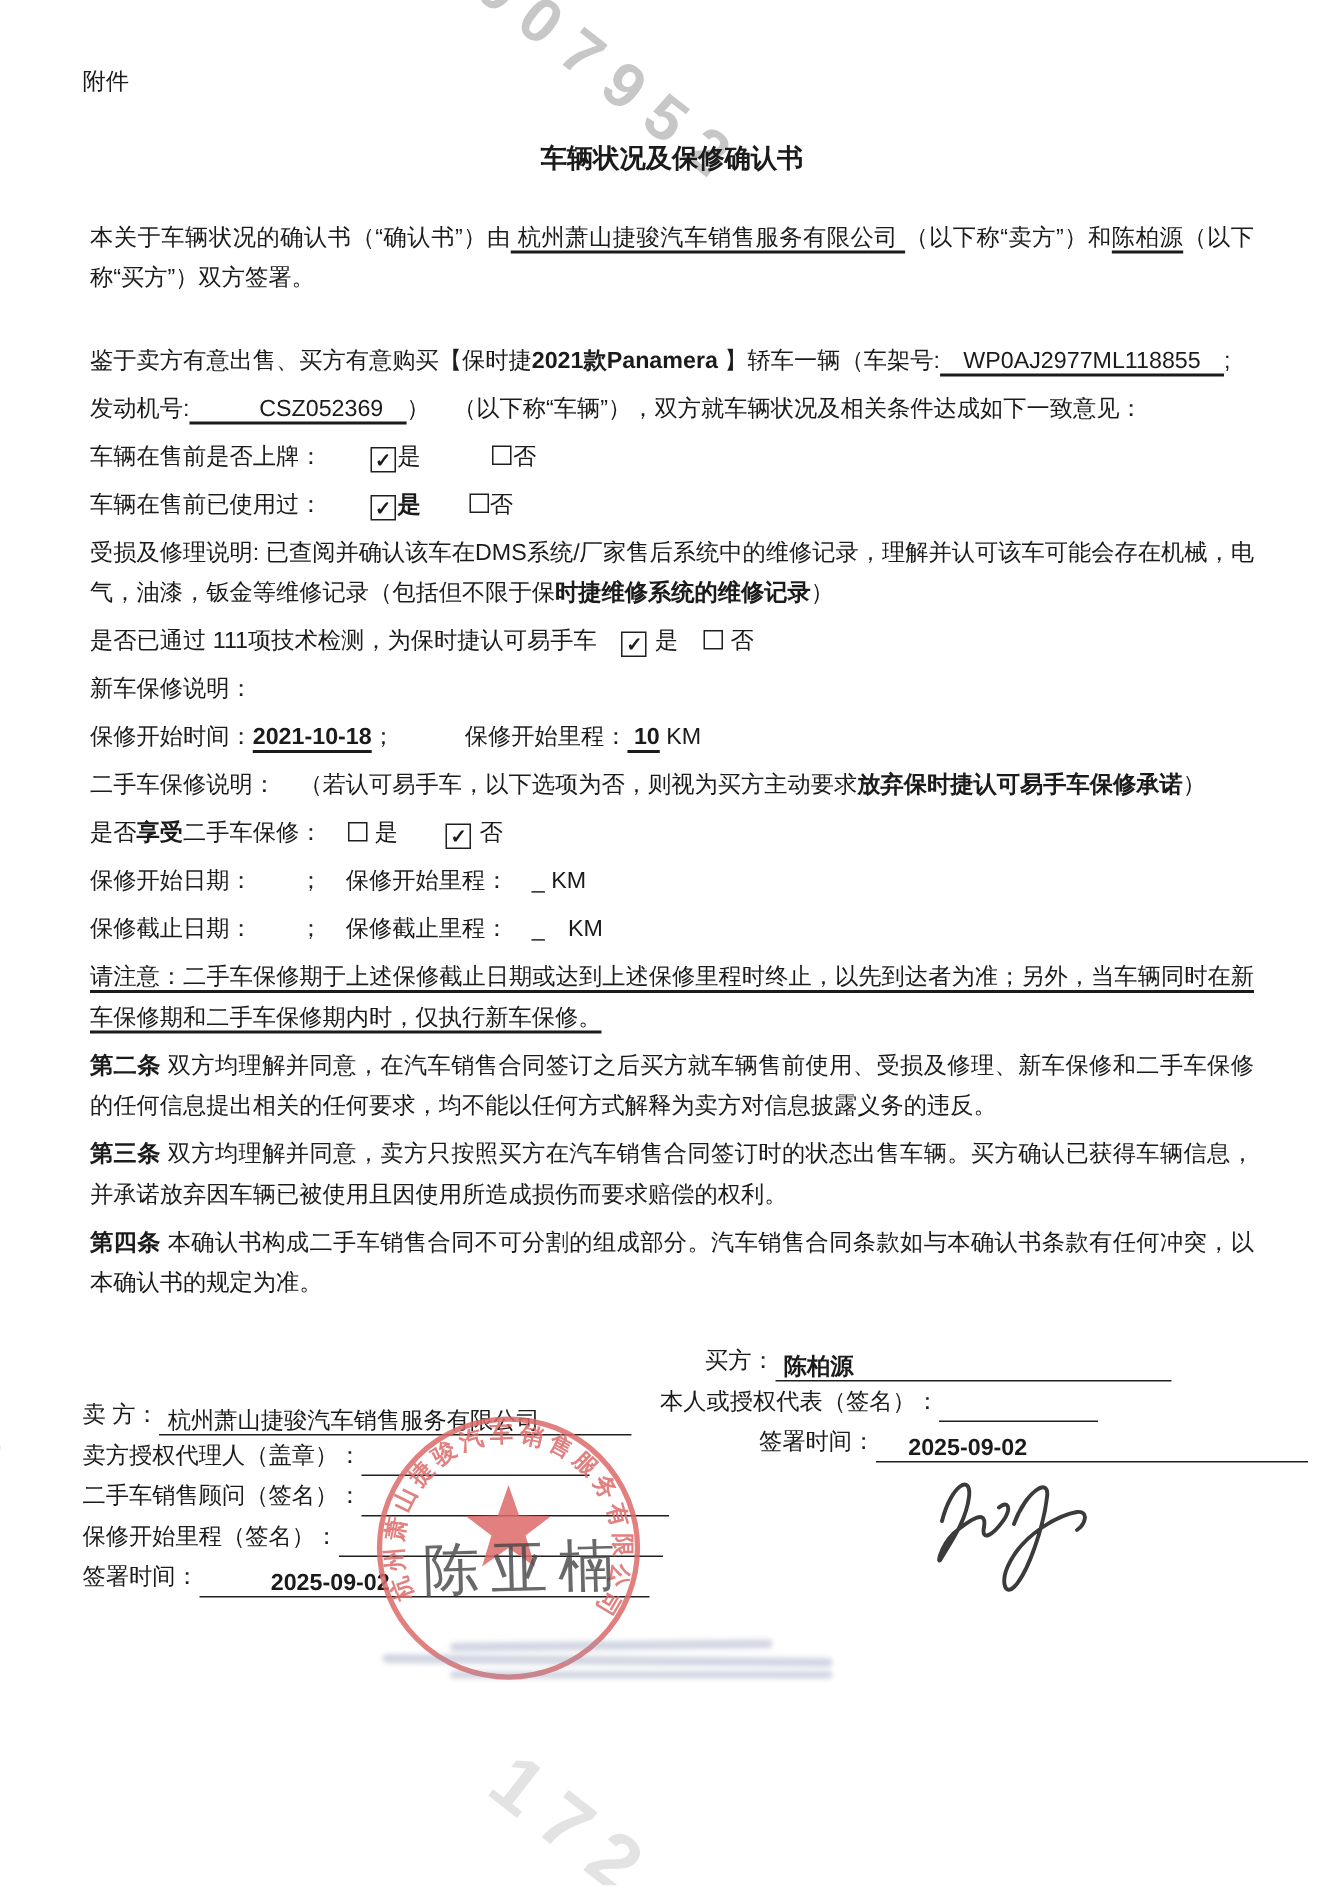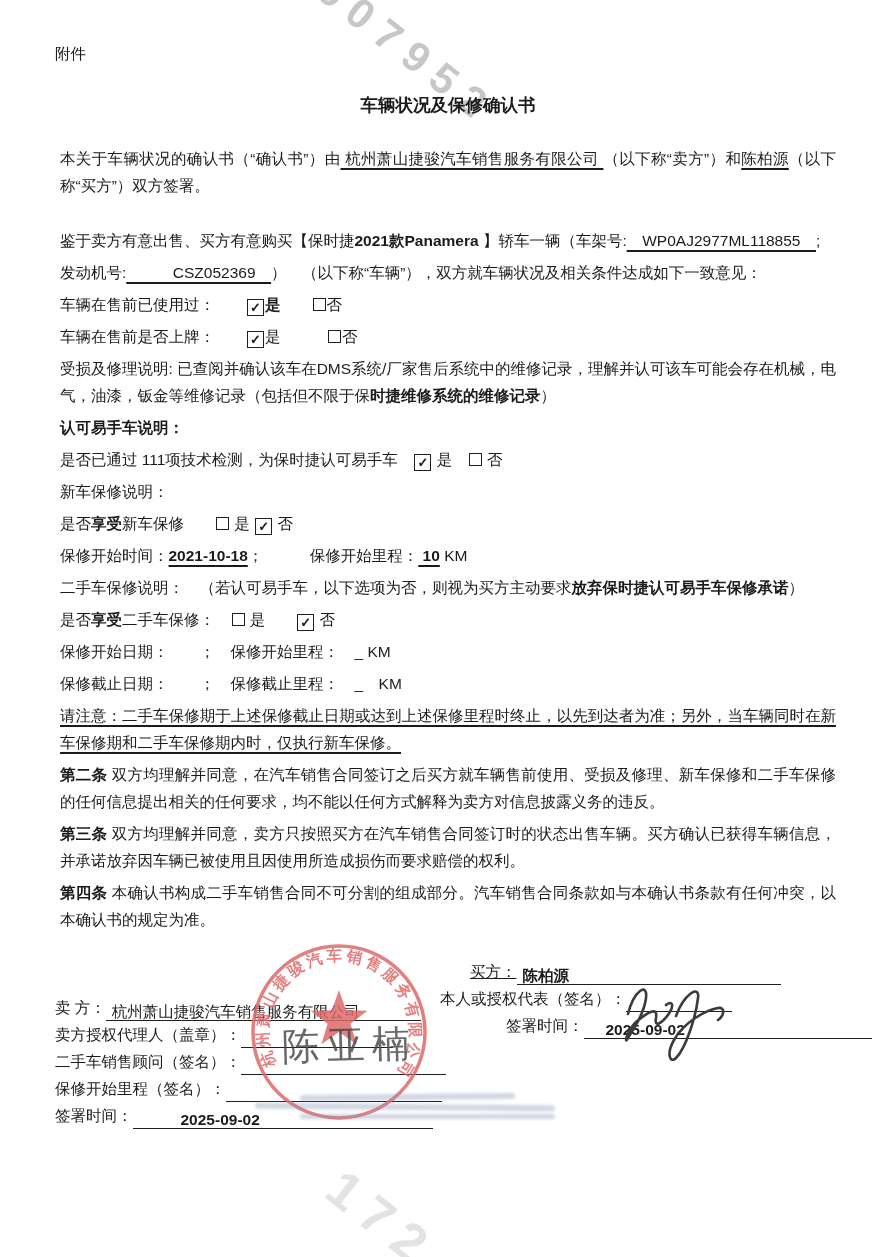--- a/index.html
+++ b/index.html
@@ -29,21 +29,21 @@
   .sig-right{left:385px;width:400px;}
   .sig-row{height:27px;line-height:26px;white-space:nowrap;}
   .blank{display:inline-block;border-bottom:1.6px solid #1f1f1f;height:21px;vertical-align:bottom;}
   .blank .val{padding-left:6px;}
   .sig-left .sig-row:nth-child(1) .blank{width:315px;}
   .sig-left .sig-row:nth-child(2) .blank{width:152px;}
   .sig-left .sig-row:nth-child(3) .blank{width:205px;}
   .sig-left .sig-row:nth-child(4) .blank{width:216px;}
   .sig-left .sig-row:nth-child(5) .blank{width:300px;}
   .sig-left .sig-row:nth-child(5) .val{padding-left:48px;}
-  .sig-right .sig-row:nth-child(1){padding-left:30px;text-decoration:underline;}
+  .sig-right .sig-row:nth-child(1){padding-left:30px;}
   .sig-right .sig-row:nth-child(1) .blank{width:264px;}
   .sig-right .sig-row:nth-child(2) .blank{width:106px;}
   .sig-right .sig-row:nth-child(3){padding-left:66px;}
   .sig-right .sig-row:nth-child(3) .blank{width:288px;}
   .sig-right .sig-row:nth-child(3) .val{padding-left:22px;}
   .bold-val{font-weight:700;}
   
   .stamp{position:absolute;left:243px;top:936px;width:192px;height:192px;z-index:2;opacity:.85;}
   .advisor-name{position:absolute;left:282px;top:1020px;z-index:3;font-size:38px;letter-spacing:7px;
       color:rgba(72,72,72,.82);transform:rotate(-1.5deg);}
@@ -63,27 +63,25 @@
   <div class="wm wm-bottom">172.20</div>
 
   <div class="content">
     <div class="attach">附件</div>
     <div class="title">车辆状况及保修确认书</div>
 
     <div id="doc-body">
         <p class="para gap"><span class="">本关于车辆状况的确认书（“确认书”）由</span><span class="u"> 杭州萧山捷骏汽车销售服务有限公司 </span><span class="">（以下称“卖方”）和</span><span class="u">陈柏源</span><span class="">（以下称“买方”）双方签署。</span></p>
         <p class="line gap"><span class="">鉴于卖方有意出售、买方有意购买【保时捷</span><span class="b ">2021款Panamera</span><span class=""> 】轿车一辆（车架号:</span><span class="u">　WP0AJ2977ML118855　</span><span class="">;</span></p>
         <p class="line"><span class="">发动机号:</span><span class="u">　　　CSZ052369　</span><span class="">）　（以下称“车辆”），双方就车辆状况及相关条件达成如下一致意见：</span></p>
+        <p class="line"><span class="">车辆在售前是否上牌：　　</span><span class="cb">✓</span><span class="">是</span><span class="">　　　</span><span class="cb un"></span><span class="">否</span></p>
         <p class="line"><span class="">车辆在售前已使用过：　　</span><span class="cb">✓</span><span class="b ">是</span><span class="">　　</span><span class="cb un"></span><span class="">否</span></p>
-        <p class="line"><span class="">车辆在售前是否上牌：　　</span><span class="cb">✓</span><span class="">是</span><span class="">　　　</span><span class="cb un"></span><span class="">否</span></p>
         <p class="para"><span class="">受损及修理说明: 已查阅并确认该车在DMS系统/厂家售后系统中的维修记录，理解并认可该车可能会存在机械，电气，油漆，钣金等维修记录（包括但不限于保</span><span class="b ">时捷维修系统的维修记录</span><span class="">）</span></p>
-        <p class="line"><span class="b ">认可易手车说明：</span></p>
         <p class="line"><span class="">是否已通过 111项技术检测，为保时捷认可易手车　</span><span class="cb">✓</span><span class=""> 是　</span><span class="cb un"></span><span class=""> 否</span></p>
         <p class="line"><span class="">新车保修说明：</span></p>
-        <p class="line"><span class="">是否</span><span class="b ">享受</span><span class="">新车保修　　</span><span class="cb un"></span><span class=""> 是 </span><span class="cb">✓</span><span class=""> 否</span></p>
         <p class="line"><span class="">保修开始时间：</span><span class="b u">2021-10-18</span><span class="">；　　　保修开始里程：</span><span class="b u"> 10</span><span class=""> KM</span></p>
         <p class="line"><span class="">二手车保修说明：　（若认可易手车，以下选项为否，则视为买方主动要求</span><span class="b ">放弃保时捷认可易手车保修承诺</span><span class="">）</span></p>
         <p class="line"><span class="">是否</span><span class="b ">享受</span><span class="">二手车保修：　</span><span class="cb un"></span><span class=""> 是　　</span><span class="cb">✓</span><span class=""> 否</span></p>
         <p class="line"><span class="">保修开始日期：　　；　保修开始里程：　_ KM</span></p>
         <p class="line"><span class="">保修截止日期：　　；　保修截止里程：　_　KM</span></p>
         <p class="para"><span class="u">请注意：二手车保修期于上述保修截止日期或达到上述保修里程时终止，以先到达者为准；另外，当车辆同时在新车保修期和二手车保修期内时，仅执行新车保修。</span></p>
         <p class="para"><span class="b ">第二条</span><span class=""> 双方均理解并同意，在汽车销售合同签订之后买方就车辆售前使用、受损及修理、新车保修和二手车保修的任何信息提出相关的任何要求，均不能以任何方式解释为卖方对信息披露义务的违反。</span></p>
         <p class="para"><span class="b ">第三条</span><span class=""> 双方均理解并同意，卖方只按照买方在汽车销售合同签订时的状态出售车辆。买方确认已获得车辆信息，并承诺放弃因车辆已被使用且因使用所造成损伤而要求赔偿的权利。</span></p>
         <p class="para"><span class="b ">第四条</span><span class=""> 本确认书构成二手车销售合同不可分割的组成部分。汽车销售合同条款如与本确认书条款有任何冲突，以本确认书的规定为准。</span></p>
       </div>

